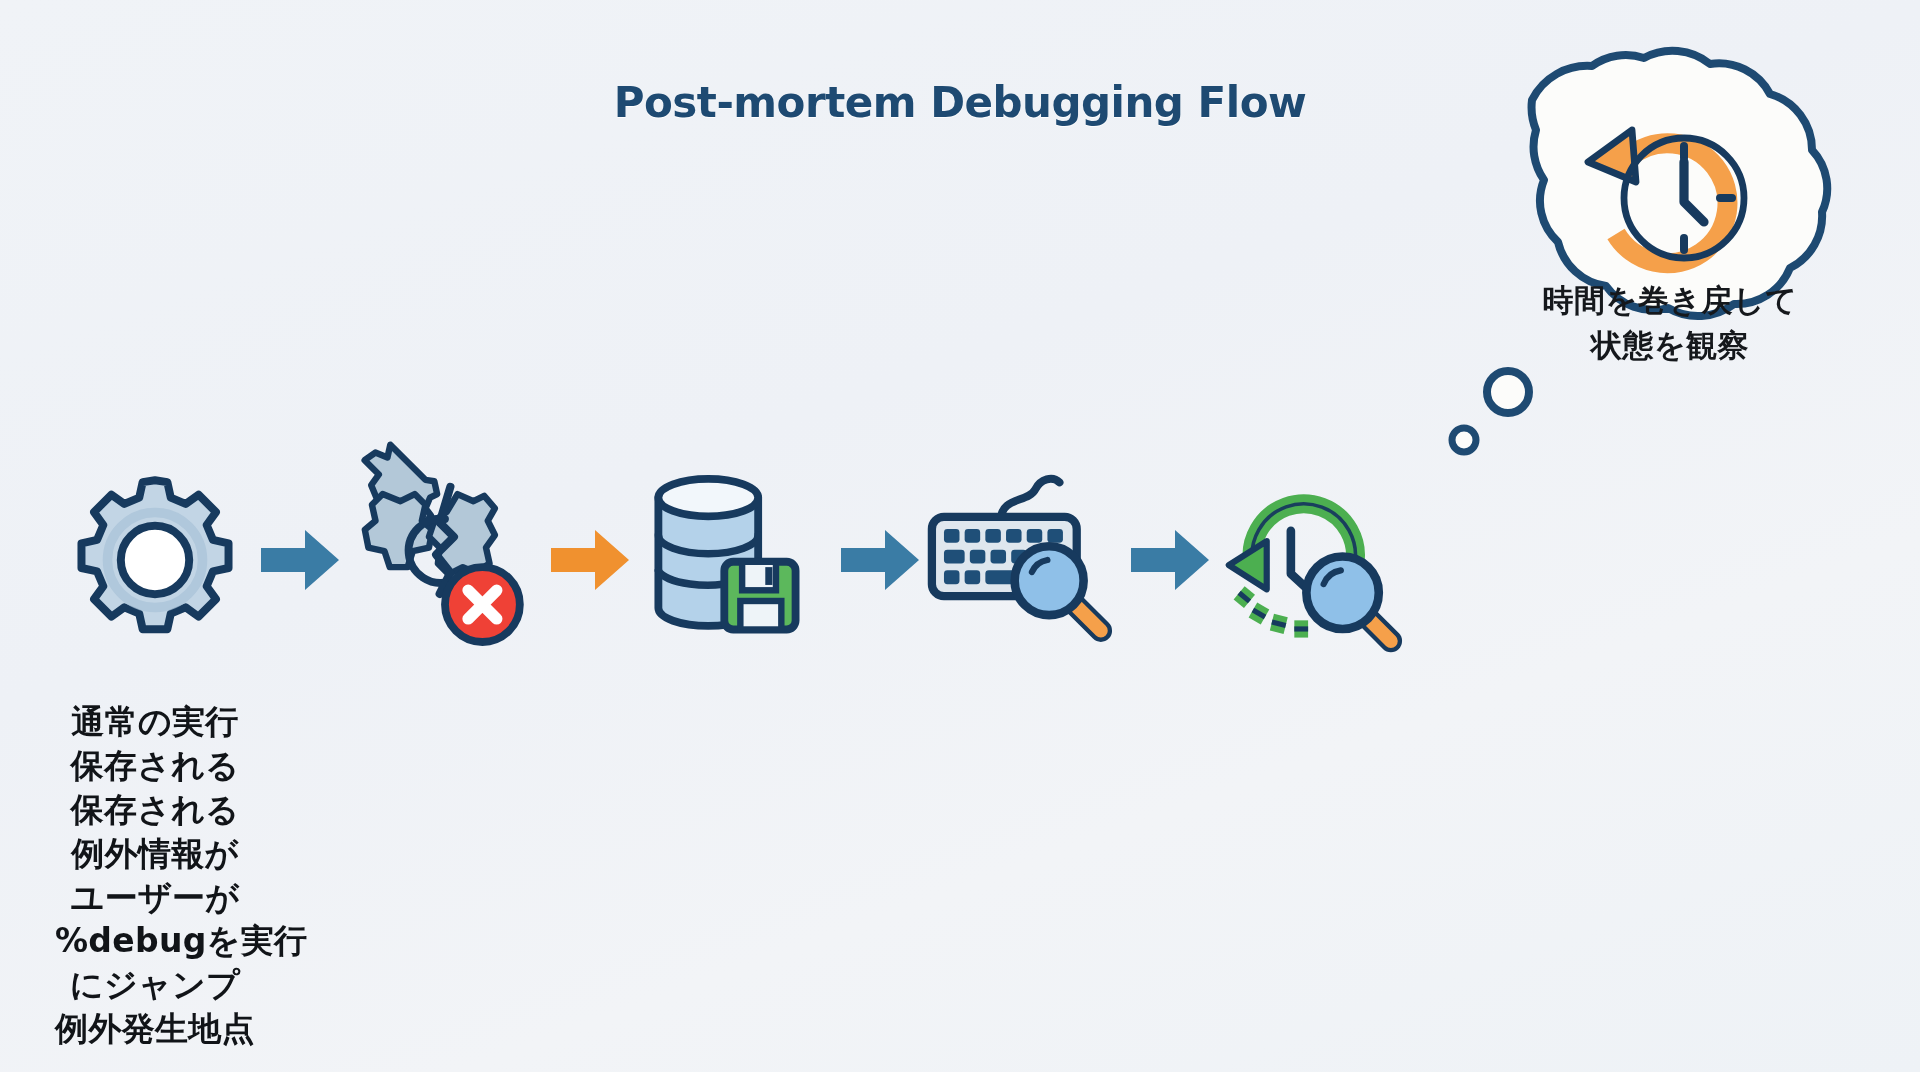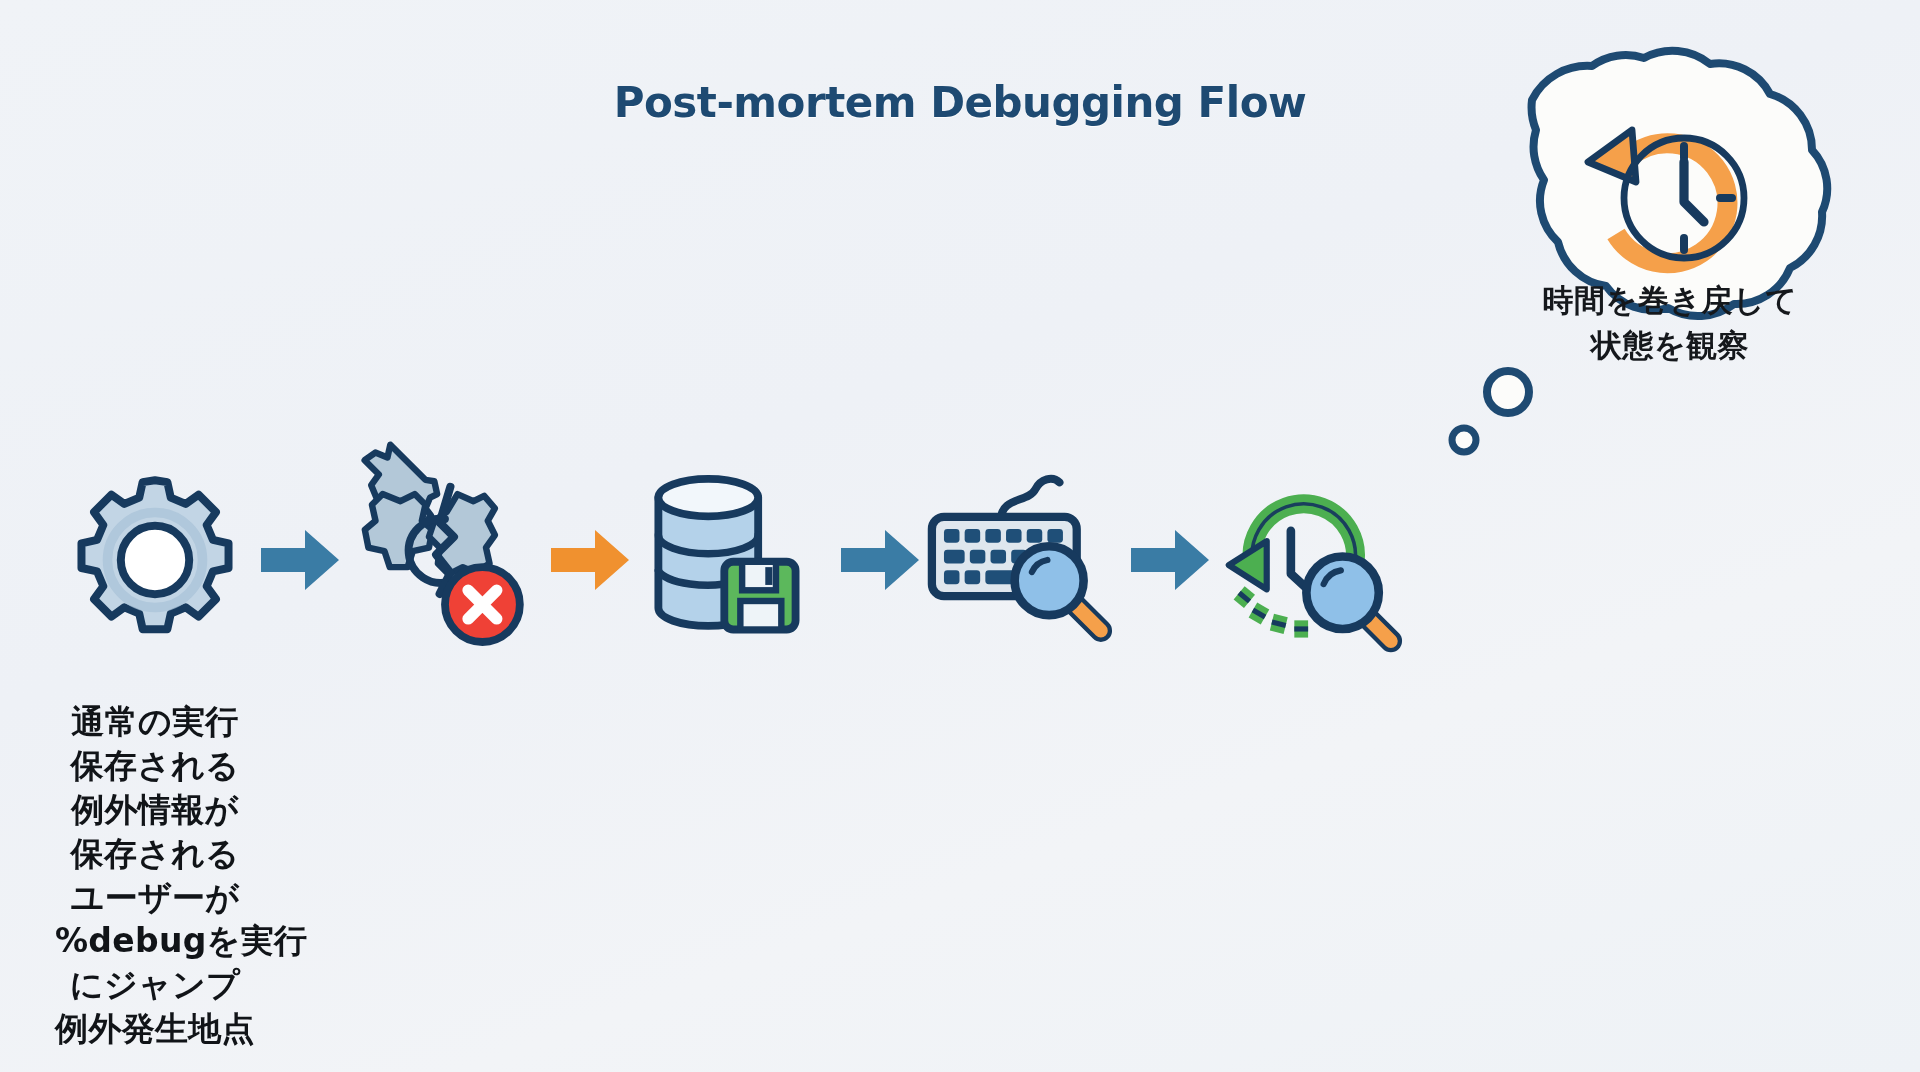--- a/index.html
+++ b/index.html
@@ -277,22 +277,22 @@
       <span class="lbl-line">通常の実行</span>
     </div>
     <div class="label-cell label-w-gap"></div>
 
     <div class="label-cell label-w-icon">
       <span class="lbl-line">保存される</span>
     </div>
     <div class="label-cell label-w-gap"></div>
 
     <div class="label-cell label-w-icon">
+      <span class="lbl-line">保存される</span>
       <span class="lbl-line">例外情報が</span>
-      <span class="lbl-line">保存される</span>
     </div>
     <div class="label-cell label-w-gap"></div>
 
     <div class="label-cell label-w-icon">
       <span class="lbl-line">ユーザーが</span>
       <span class="lbl-line">%debugを実行</span>
     </div>
     <div class="label-cell label-w-gap"></div>
 
     <div class="label-cell label-w-icon">

